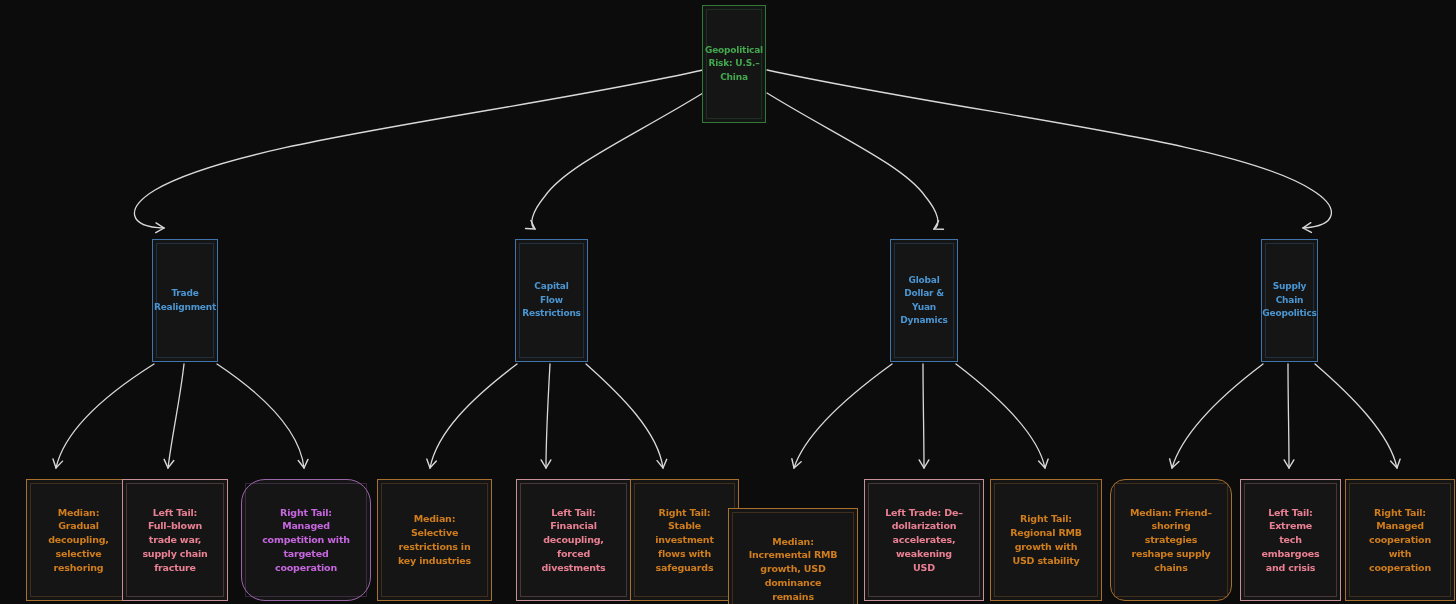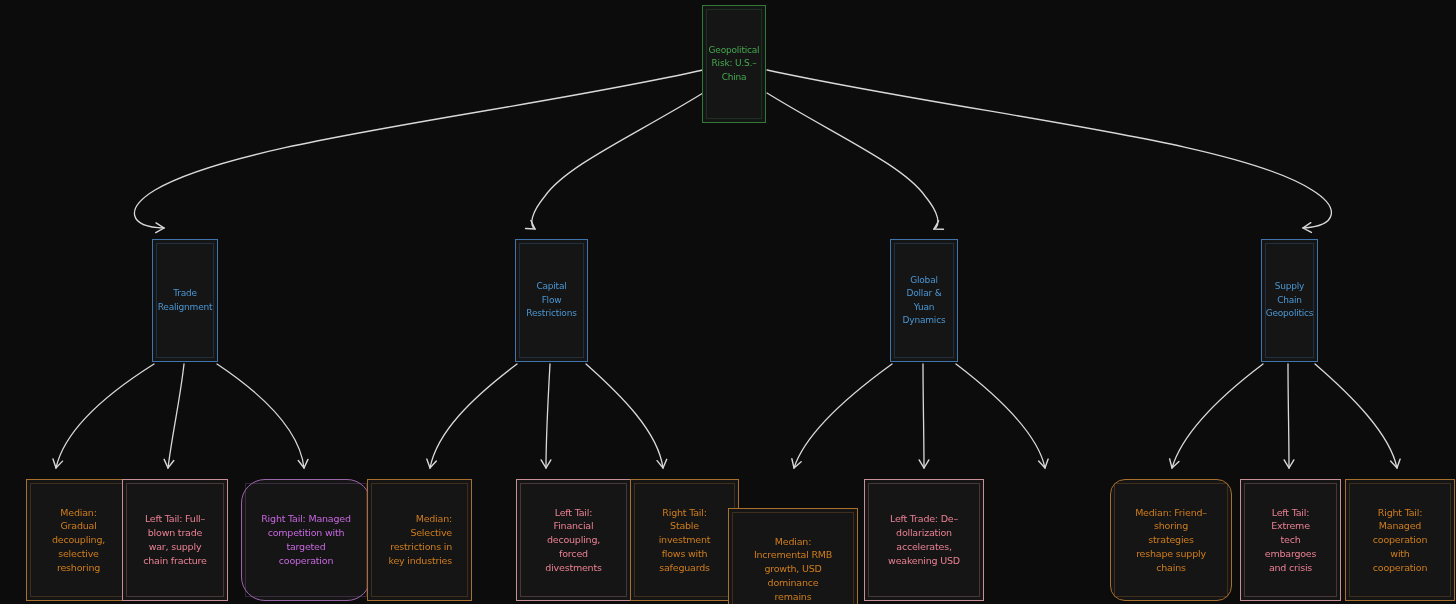--- a/index.html
+++ b/index.html
@@ -16,21 +16,21 @@
     background:var(--bg);
     font-family:"DejaVu Sans","Liberation Sans",sans-serif;
   }
   #edges{position:absolute;left:0;top:0;pointer-events:none;}
   #edges path{fill:none;stroke:var(--arrow);stroke-width:1.3px;stroke-linecap:round;}
   .node{
     position:absolute; box-sizing:border-box;
     background:var(--node-fill);
     border:1.5px solid var(--bc);
     display:flex; align-items:center; justify-content:center;
-    text-align:center; font-weight:normal; padding:19px;
+    text-align:center; font-weight:bold; padding:19px;
     letter-spacing:-0.2px;
   }
   .node::after{
     content:""; position:absolute; inset:3px;
     border:1px solid var(--bc); opacity:.28; pointer-events:none;
   }
   .root,.branch{font-size:9px; line-height:1.5;}
   .leaf{top:479px; height:122px; font-size:9.5px; line-height:1.45;}
   .root{left:702px; top:5px; width:64px; height:118px;}
   .branch{top:239px; height:123px;}
@@ -78,24 +78,25 @@
 
   <div class="node branch blue" style="left:515px;width:73px;">Capital Flow Restrictions</div>
   <div class="node branch blue" style="left:152px;width:66px;">Trade Realignment</div>
   <div class="node branch blue" style="left:890px;width:68px;">Global Dollar &amp; Yuan Dynamics</div>
   <div class="node branch blue" style="left:1261px;width:57px;">Supply Chain Geopolitics</div>
 
   <div class="node leaf orange" style="left:2px;width:105px;margin-left:24px;">Median: Gradual decoupling, selective reshoring</div>
   <div class="node leaf pink" style="left:122px;width:106px;">Left Tail: Full–blown trade war, supply chain fracture</div>
   <div class="node leaf purple" style="left:241px;width:130px;">Right Tail: Managed competition with targeted cooperation</div>
 
-  <div class="node leaf orange" style="left:367px;width:105px;text-align:right;">Median: Selective restrictions in key industries</div>
+  <div class="node leaf orange" style="left:377px;width:115px;">Median: Selective restrictions in key industries</div>
   <div class="node leaf pink" style="left:516px;width:115px;">Left Tail: Financial decoupling, forced divestments</div>
   <div class="node leaf orange" style="left:630px;width:109px;">Right Tail: Stable investment flows with safeguards</div>
 
   <div class="node leaf orange" style="left:728px;width:130px;margin-top:29px;">Median: Incremental RMB growth, USD dominance remains</div>
   <div class="node leaf pink" style="left:864px;width:120px;">Left Trade: De–dollarization accelerates, weakening USD</div>
+  <div class="node leaf orange" style="left:990px;width:112px;">Right Tail: Regional RMB growth with USD stability</div>
 
   <div class="node leaf orange" style="left:1110px;width:122px;border-radius:15px;">Median: Friend–shoring strategies reshape supply chains</div>
   <div class="node leaf pink" style="left:1240px;width:101px;">Left Tail: Extreme tech embargoes and crisis</div>
   <div class="node leaf orange" style="left:1345px;width:110px;">Right Tail: Managed cooperation with cooperation</div>
 
 </div>
 
 </body></html>

